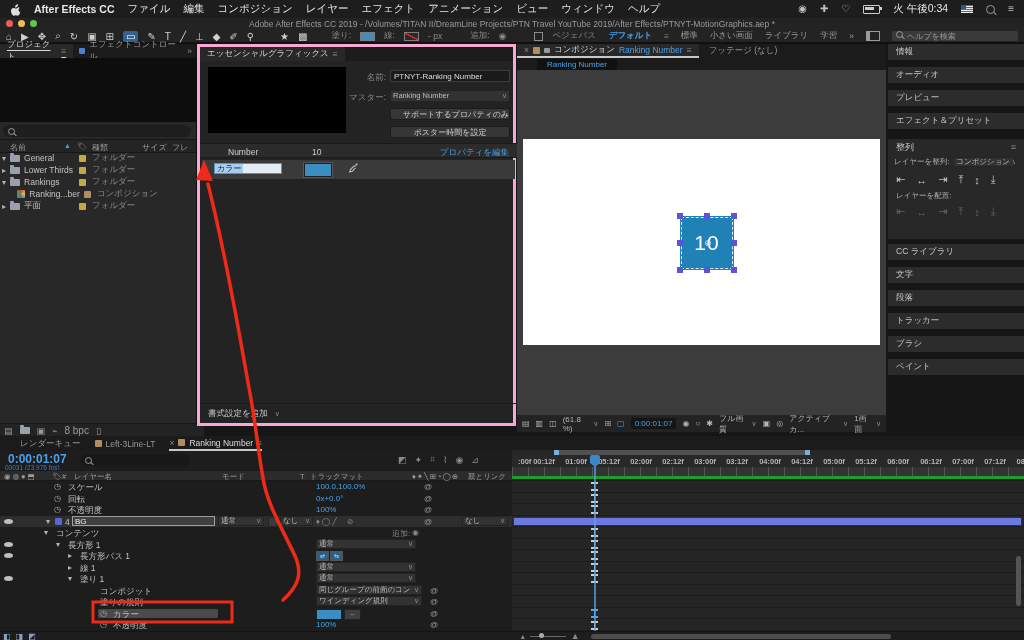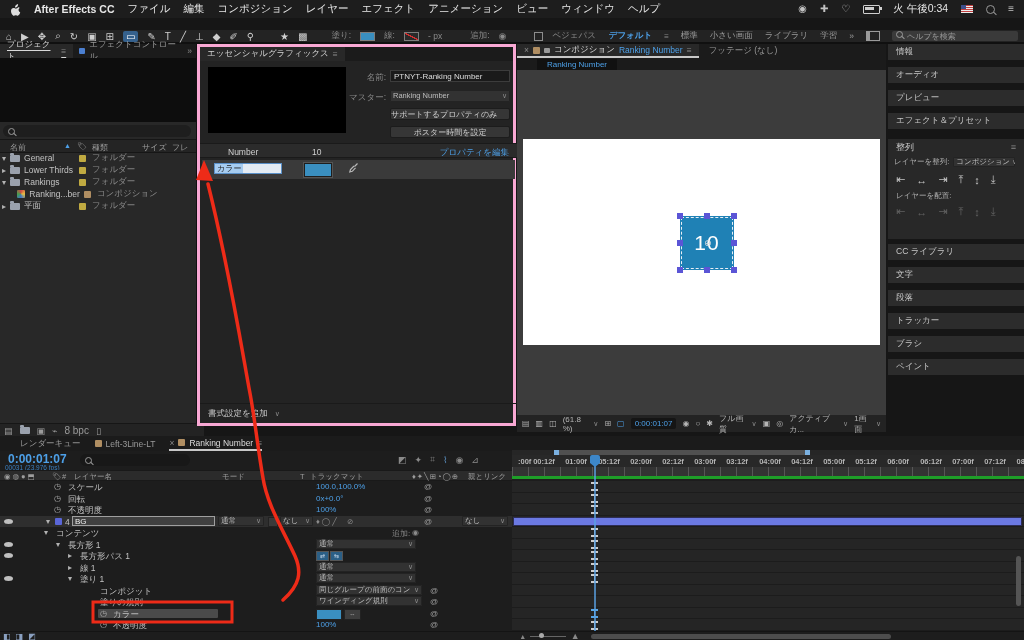--- a/index.html
+++ b/index.html
@@ -91,20 +91,26 @@
     <span class="ic">◉</span>
     <span class="ic">✚</span>
     <span class="ic">♡</span>
     <span class="batt"></span>
     <span>火 午後0:34</span>
     <span class="flag"></span>
     <span class="mag" style="width:7px;height:7px;"></span>
     <span class="ic">≡</span>
   </div>
 
+  <div class="abs titlebar">
+    <span class="tl" style="left:6px;background:#ee5f57"></span>
+    <span class="tl" style="left:18px;background:#f5bd4f"></span>
+    <span class="tl" style="left:30px;background:#61c554"></span>
+    <span class="title-text">Adobe After Effects CC 2019 - /Volumes/TITAN II/DreamLine Projects/PTN Travel YouTube 2019/After Effects/PTNYT-MotionGraphics.aep *</span>
+  </div>
 
   <div class="abs toolbar">
     <div class="tools">
       <span class="tool">⌂</span>
       <span class="tool">▶</span>
       <span class="tool">✥</span>
       <span class="tool">⌕</span>
       <span class="tool">↻</span>
       <span class="tool">▣</span>
       <span class="tool">⊞</span>
@@ -229,21 +235,21 @@
         </span>
     </div>
     <div class="abs" style="left:8px;top:20px;width:138px;height:66px;background:#000"></div>
     <span class="abs dim" style="left:152px;top:25px;width:34px;text-align:right;font-size:8.5px">名前:</span>
     <div class="abs" style="left:190px;top:23px;width:120px;height:12px;background:#1a1a1a;border:1px solid #3c3c3c;color:#ddd;font-size:8px;line-height:12px;padding:0 3px;box-sizing:border-box;white-space:nowrap;overflow:hidden">PTNYT-Ranking Number</div>
     <span class="abs dim" style="left:140px;top:45px;width:46px;text-align:right;font-size:8.5px">マスター:</span>
     <div class="dd" style="left:190px;top:43px;width:120px;height:12px;line-height:12px">
         <span>Ranking Number</span>
         <span class="cv">∨</span>
       </div>
-    <div class="abs" style="left:190px;top:61px;width:120px;height:12px;background:#363636;border:1px solid #1c1c1c;border-radius:2px;text-align:left;font-size:8px;line-height:12px;color:#cfcfcf;box-sizing:border-box">サポートするプロパティのみ</div>
+    <div class="abs" style="left:190px;top:61px;width:120px;height:12px;background:#363636;border:1px solid #1c1c1c;border-radius:2px;text-align:right;font-size:8px;line-height:12px;color:#cfcfcf;box-sizing:border-box">サポートするプロパティのみ</div>
     <div class="abs" style="left:190px;top:79px;width:120px;height:12px;background:#363636;border:1px solid #1c1c1c;border-radius:2px;text-align:center;font-size:8px;line-height:12px;color:#cfcfcf;box-sizing:border-box">ポスター時間を設定</div>
     <div class="abs" style="left:0;top:96px;width:317px;height:15px;background:#2b2b2b;border-top:1px solid #1a1a1a;border-bottom:1px solid #1a1a1a;box-sizing:border-box">
       <span class="abs" style="left:28px;top:3px;font-size:8.5px;color:#d0d0d0">Number</span>
       <span class="abs" style="left:112px;top:3px;font-size:8.5px;color:#d0d0d0">10</span>
       <span class="abs blue" style="right:8px;top:3px;font-size:8.5px">プロパティを編集</span>
     </div>
     <div class="abs" style="left:2px;top:113px;width:313px;height:19px;background:#3a3a3a">
       <span class="abs" style="left:12px;top:3px;width:68px;height:11px;background:#e4ecf4;border:1px solid #5a90c8;box-sizing:border-box;font-size:8px;line-height:10px;color:#1a1a1a"><i style="font-style:normal;background:#a6ccf0;padding:0 2px">カラー</i></span>
       <span class="abs" style="left:102px;top:3px;width:26px;height:12px;background:#3a8fc0;border:1px solid #1e1e1e;box-shadow:0 0 0 1px #555"></span>
       <span class="abs" style="left:146px;top:2px"><svg width="11" height="12" viewBox="0 0 11 12">

